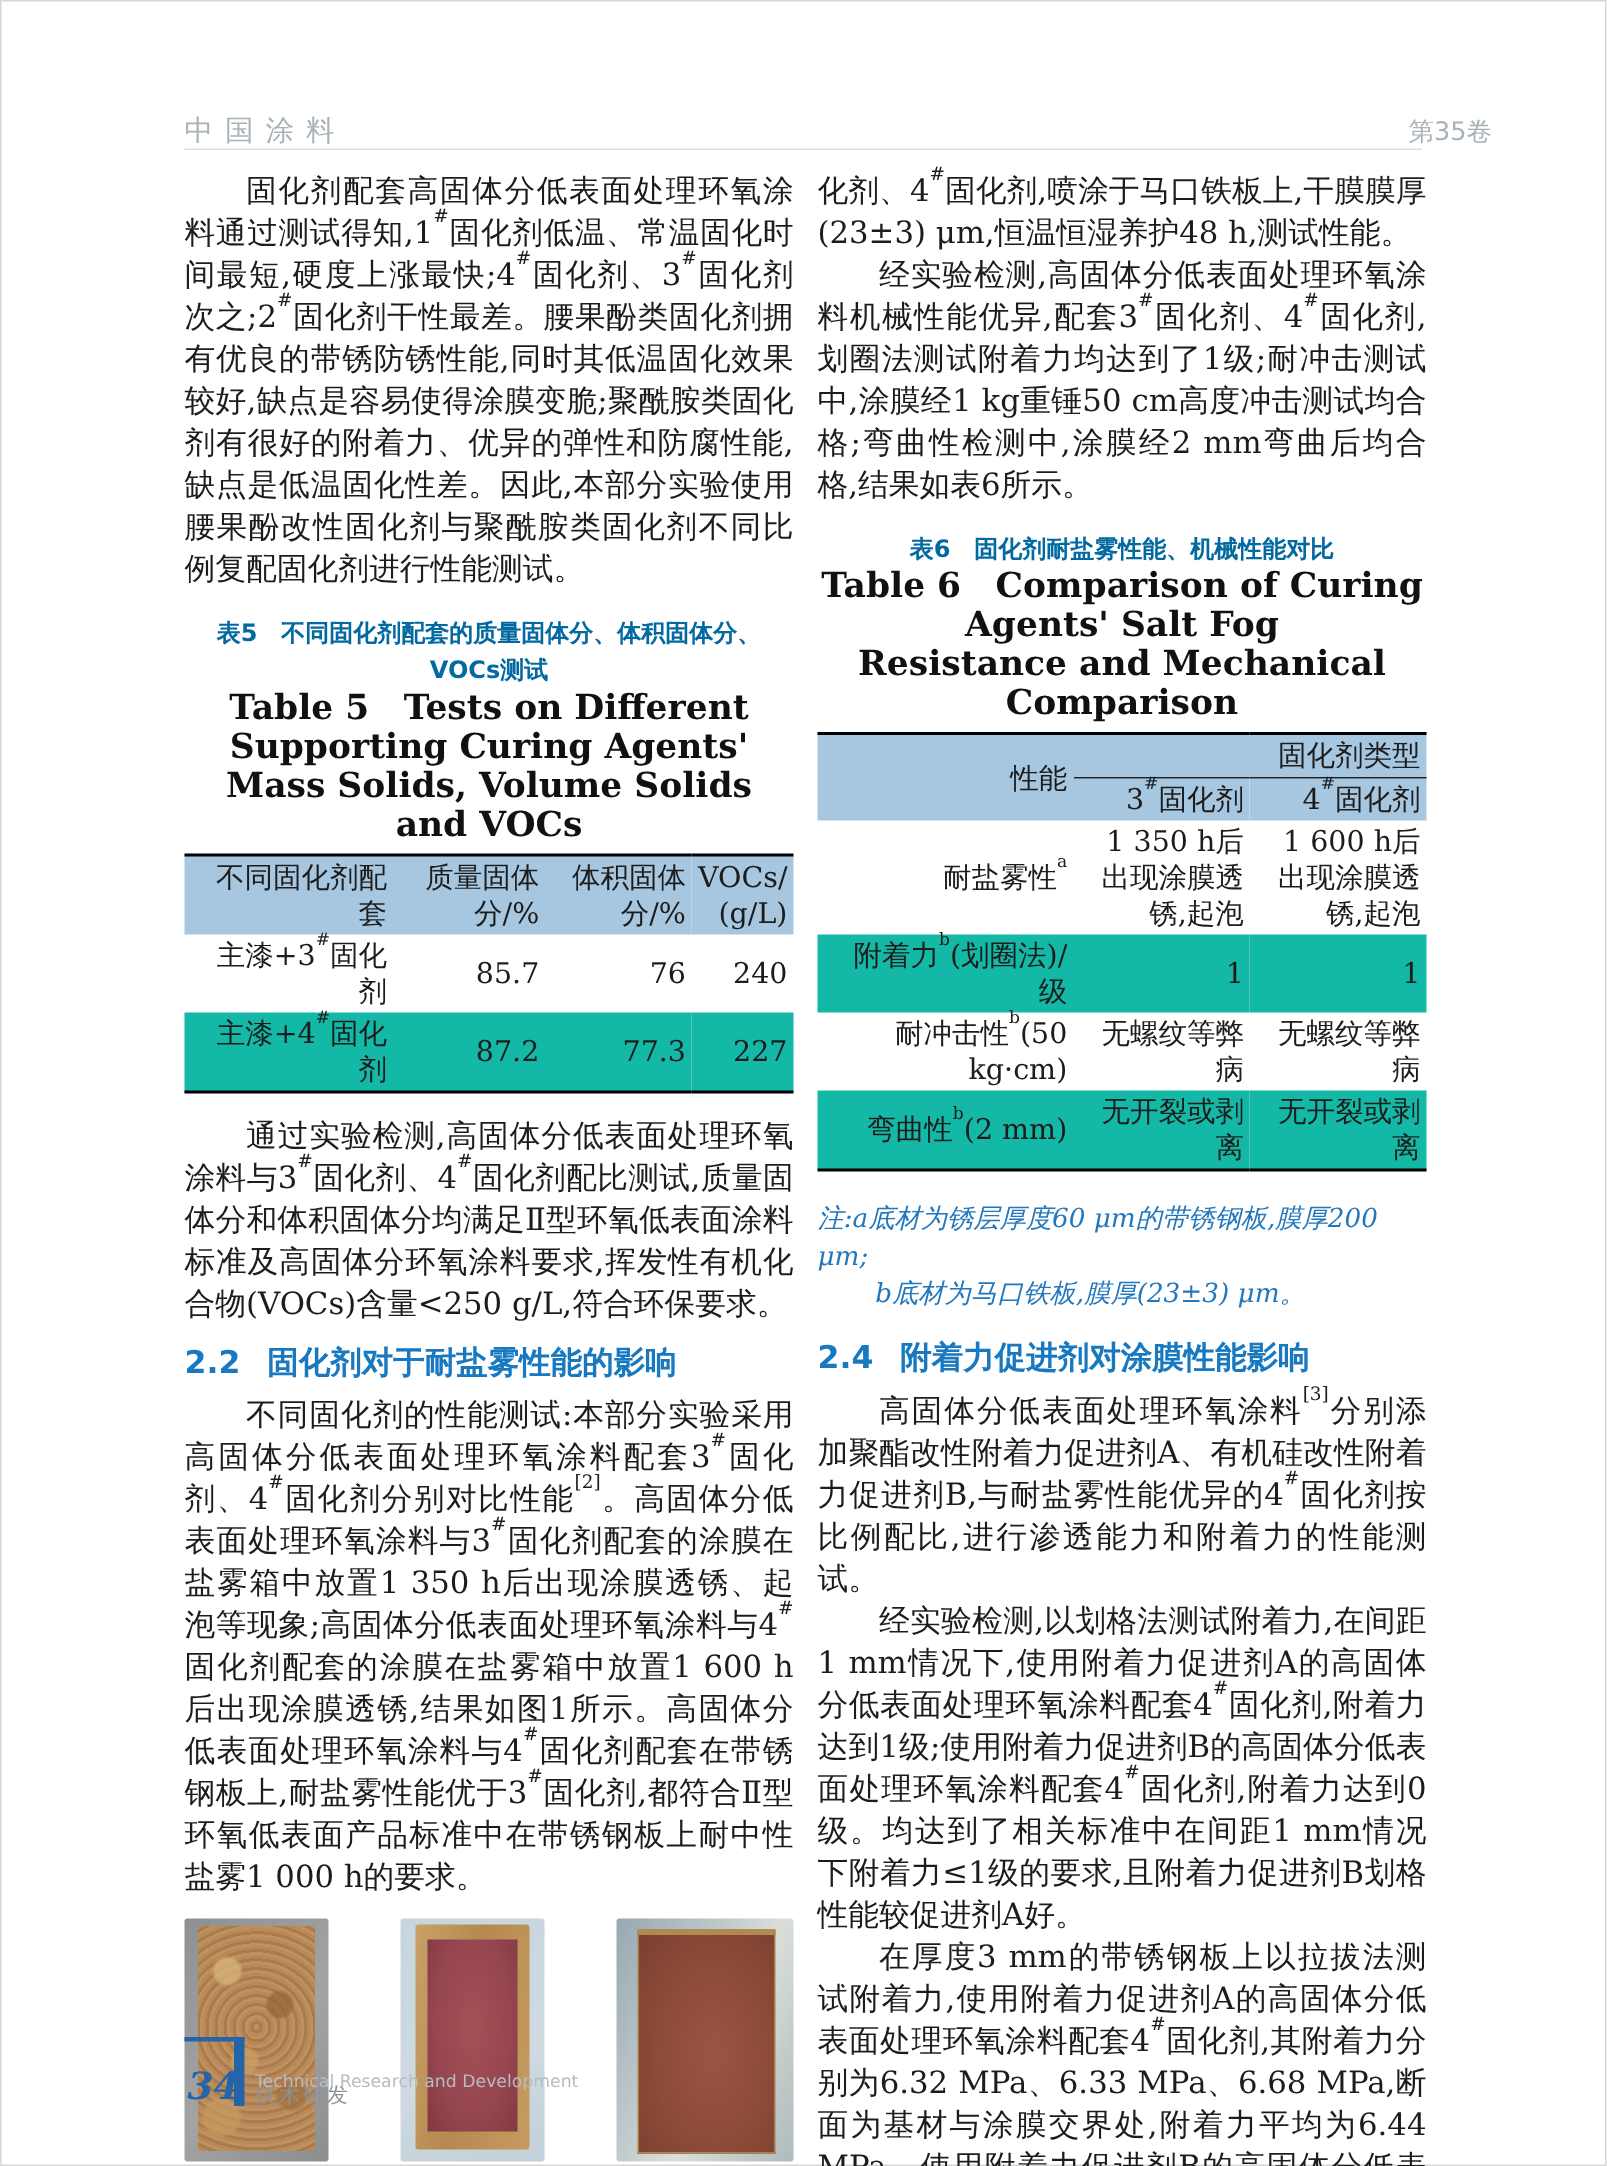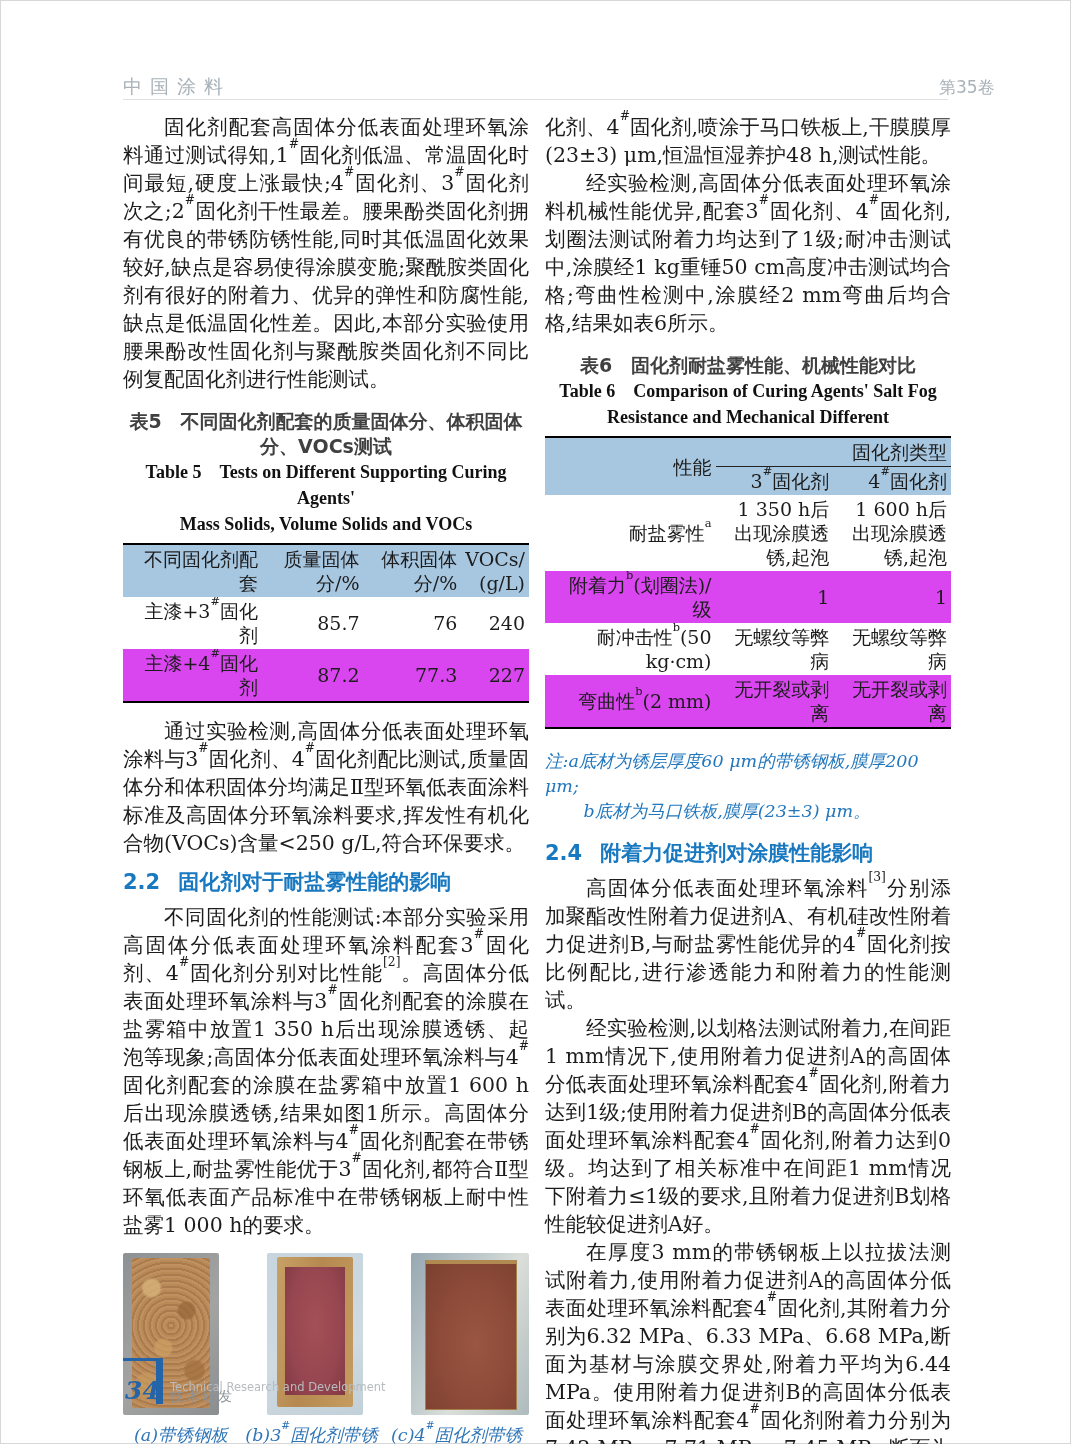--- a/index.html
+++ b/index.html
@@ -21,29 +21,29 @@
   .col-right{left:545px;}
   p.body{margin:0;font-size:20.5px;line-height:28px;text-align:justify;}
   p.indent{text-indent:2em;}
   sup{font-size:60%;position:relative;top:-0.5em;line-height:0;}
   
   .sec{margin:10px 0 6px 0;color:#1878c0;font-weight:bold;font-size:21px;
     font-family:"DejaVu Sans","Liberation Sans",sans-serif;line-height:30px;}
   .sec .num{margin-right:18px;}
   
   .tblwrap{margin:16px 0 14px 0;}
-  .tbl-title-cn{text-align:center;font-weight:bold;font-size:19px;line-height:25px;
-    font-family:"DejaVu Sans","Liberation Sans",sans-serif;color:#404040;}
-  .tbl-title-en{text-align:center;font-weight:bold;font-size:18px;line-height:26px;color:#111;font-family:Liberation Serif, serif;}
+  .tbl-title-cn{text-align:center;font-weight:bold;font-size:16px;line-height:25px;
+    font-family:"DejaVu Sans","Liberation Sans",sans-serif;color:#0369a1;}
+  .tbl-title-en{text-align:center;font-weight:bold;font-size:23px;line-height:26px;color:#111;}
   table.data{width:100%;border-collapse:collapse;margin-top:6px;
     border-top:2.5px solid #000;border-bottom:2.5px solid #000;font-size:19px;}
   table.data td,table.data th{padding:2px 4px;font-weight:normal;text-align:right;line-height:24px;}
   table.data .lbl{text-align:right;padding-left:8px;}
   .hdrow{background:#a7c7e1;}
-  .altrow{background:#d946ef;}
+  .altrow{background:#14b8a6;}
   .subline{border-bottom:1.2px solid #222;}
   
   .note{margin-top:20px;font-size:17.5px;line-height:25px;color:#2277bd;font-style:italic;}
   .note .l2{padding-left:2.2em;}
   
   .fig{margin-top:14px;}
   .photo-row{display:flex;justify-content:space-between;align-items:flex-start;}
   .photo{height:162px;border-radius:2px;position:relative;overflow:hidden;}
   .ph-a{width:96px;background:linear-gradient(135deg,#8e9194 0%,#a3a4a2 55%,#8b8e90 100%);}
   .ph-a .panel{position:absolute;left:9px;right:9px;top:5px;bottom:7px;border-radius:2px;
@@ -154,21 +154,21 @@
 </div>
 
 <div class="col col-right">
 
   <p class="body">化剂、4<sup>#</sup>固化剂,喷涂于马口铁板上,干膜膜厚(23±3) μm,恒温恒湿养护48 h,测试性能。</p>
   <p class="body indent">经实验检测,高固体分低表面处理环氧涂料机械性能优异,配套3<sup>#</sup>固化剂、4<sup>#</sup>固化剂,划圈法测试附着力均达到了1级;耐冲击测试中,涂膜经1 kg重锤50 cm高度冲击测试均合格;弯曲性检测中,涂膜经2 mm弯曲后均合格,结果如表6所示。</p>
 
   <div class="tblwrap">
     <div class="tbl-title-cn">表6　固化剂耐盐雾性能、机械性能对比</div>
     <div class="tbl-title-en">Table 6　Comparison of Curing Agents' Salt Fog</div>
-    <div class="tbl-title-en">Resistance and Mechanical Different</div>
+    <div class="tbl-title-en">Resistance and Mechanical Comparison</div>
     <table class="data">
       <tbody>
           <tr class="hdrow">
         <th class="lbl" style="width:42%" rowspan="2">性能</th>
         <th class="subline" colspan="2">固化剂类型</th>
       </tr>
       <tr class="hdrow">
         <th style="width:29%">3<sup>#</sup>固化剂</th>
         <th style="width:29%">4<sup>#</sup>固化剂</th>
       </tr>

